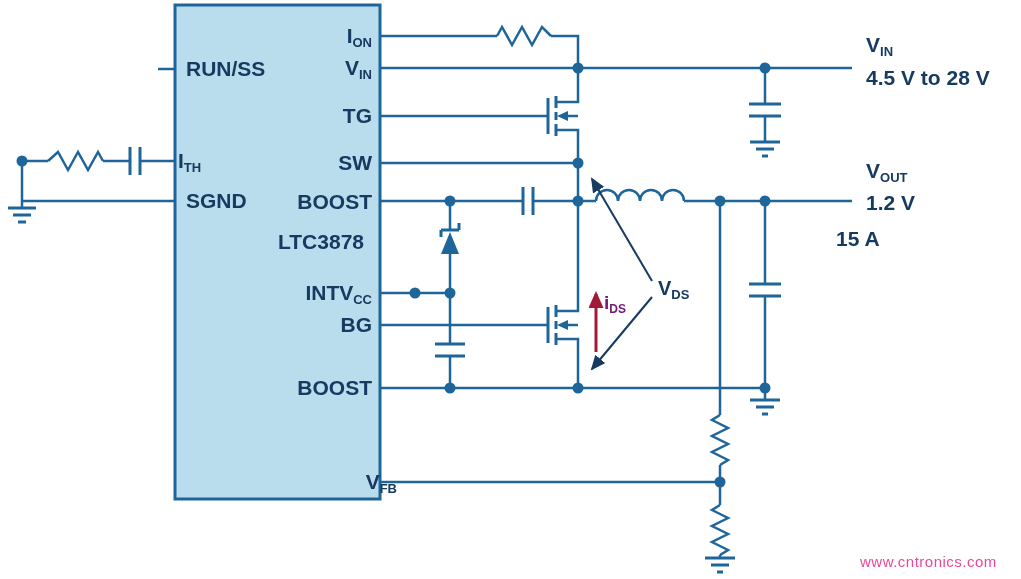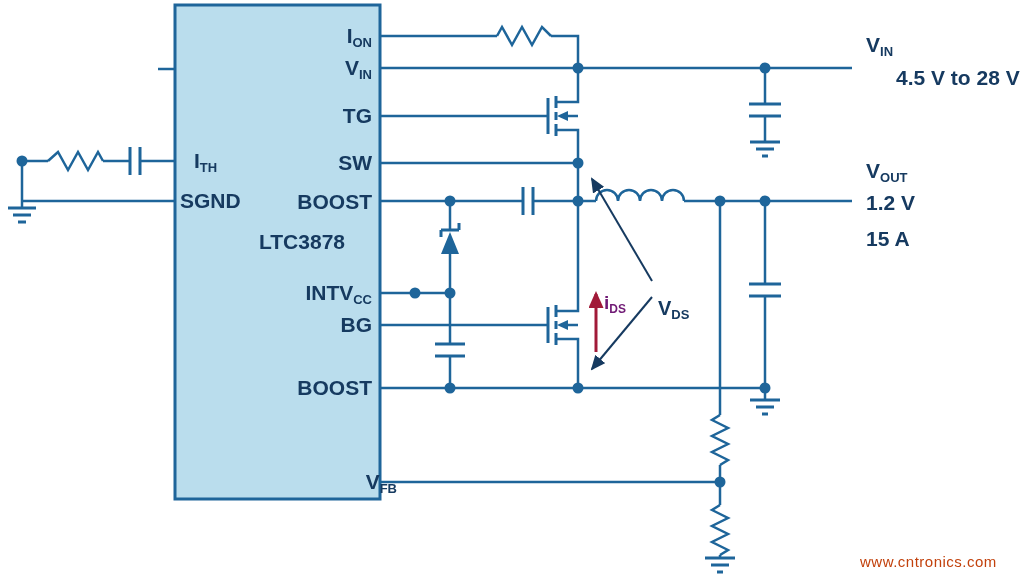--- a/index.html
+++ b/index.html
@@ -14,24 +14,24 @@
   .lbl{
     position:absolute;
     font-weight:700;
     font-size:21px;
     line-height:24px;
     color:#163a60;
     white-space:nowrap;
   }
   .lbl .s{font-size:13px;vertical-align:-4px;}
   .right{text-align:right;}
-  .vds{font-size:20px;margin-top:20px;}
+  .vds{font-size:20px;}
   .red{color:#701a75;font-size:19px;}
   .red .s{font-size:12px;}
-  .wm{color:#c2410c;font-weight:400;font-size:15px;letter-spacing:0.5px;}
+  .wm{color:#ec4899;font-weight:400;font-size:15px;letter-spacing:0.5px;}
 </style>
 </head>
 <body>
 
 <div class="stage">
 
   <svg width="1021" height="579" viewBox="0 0 1021 579">
     <defs>
       <marker id="arrNavy" markerUnits="userSpaceOnUse" markerWidth="15" markerHeight="13" refX="13" refY="6.5" orient="auto">
         <path d="M0,0 L15,6.5 L0,13 z" fill="#163a60"></path>
@@ -152,37 +152,38 @@
     <g stroke="#163a60" stroke-width="2" fill="none">
       <line x1="652" y1="281" x2="592" y2="179" marker-end="url(#arrNavy)"></line>
       <line x1="652" y1="297" x2="592" y2="369" marker-end="url(#arrNavy)"></line>
     </g>
 
     <g stroke="#a11a38" stroke-width="3" fill="none">
       <line x1="596" y1="352" x2="596" y2="294" marker-end="url(#arrRed)"></line>
     </g>
   </svg>
 
-  <div class="lbl" style="left:194px;top:149px"><span>I</span><span class="s">TH</span></div>
-  <div class="lbl" style="left:180px;top:189px"><span>SGND</span><span class="s"></span></div>
+  <div class="lbl" style="left:186px;top:57px"><span>RUN/SS</span><span class="s"></span></div>
+  <div class="lbl" style="left:178px;top:149px"><span>I</span><span class="s">TH</span></div>
+  <div class="lbl" style="left:186px;top:189px"><span>SGND</span><span class="s"></span></div>
 
   <div class="lbl right" style="right:649px;top:24px"><span>I</span><span class="s">ON</span></div>
   <div class="lbl right" style="right:649px;top:56px"><span>V</span><span class="s">IN</span></div>
   <div class="lbl right" style="right:649px;top:104px"><span>TG</span><span class="s"></span></div>
   <div class="lbl right" style="right:649px;top:151px"><span>SW</span><span class="s"></span></div>
   <div class="lbl right" style="right:649px;top:190px"><span>BOOST</span><span class="s"></span></div>
-  <div class="lbl right" style="right:676px;top:230px"><span>LTC3878</span></div>
+  <div class="lbl right" style="right:657px;top:230px"><span>LTC3878</span></div>
   <div class="lbl right" style="right:649px;top:281px"><span>INTV</span><span class="s">CC</span></div>
   <div class="lbl right" style="right:649px;top:313px"><span>BG</span><span class="s"></span></div>
   <div class="lbl right" style="right:649px;top:376px"><span>BOOST</span><span class="s"></span></div>
   <div class="lbl right" style="right:624px;top:470px"><span>V</span><span class="s">FB</span></div>
 
   <div class="lbl" style="left:866px;top:33px"><span>V</span><span class="s">IN</span></div>
-  <div class="lbl" style="left:896px;top:66px"><span>4.5 V to 28 V</span></div>
+  <div class="lbl" style="left:866px;top:66px"><span>4.5 V to 28 V</span></div>
   <div class="lbl" style="left:866px;top:159px"><span>V</span><span class="s">OUT</span></div>
   <div class="lbl" style="left:866px;top:191px"><span>1.2 V</span></div>
-  <div class="lbl" style="left:866px;top:227px"><span>15 A</span></div>
+  <div class="lbl" style="left:836px;top:227px"><span>15 A</span></div>
 
   <div class="lbl vds" style="left:658px;top:276px"><span>V</span><span class="s">DS</span></div>
   <div class="lbl red" style="left:604px;top:291px"><span>i</span><span class="s">DS</span></div>
 
   <div class="lbl wm" style="left:860px;top:550px"><span>www.cntronics.com</span></div>
 </div>
 
 </body></html>

